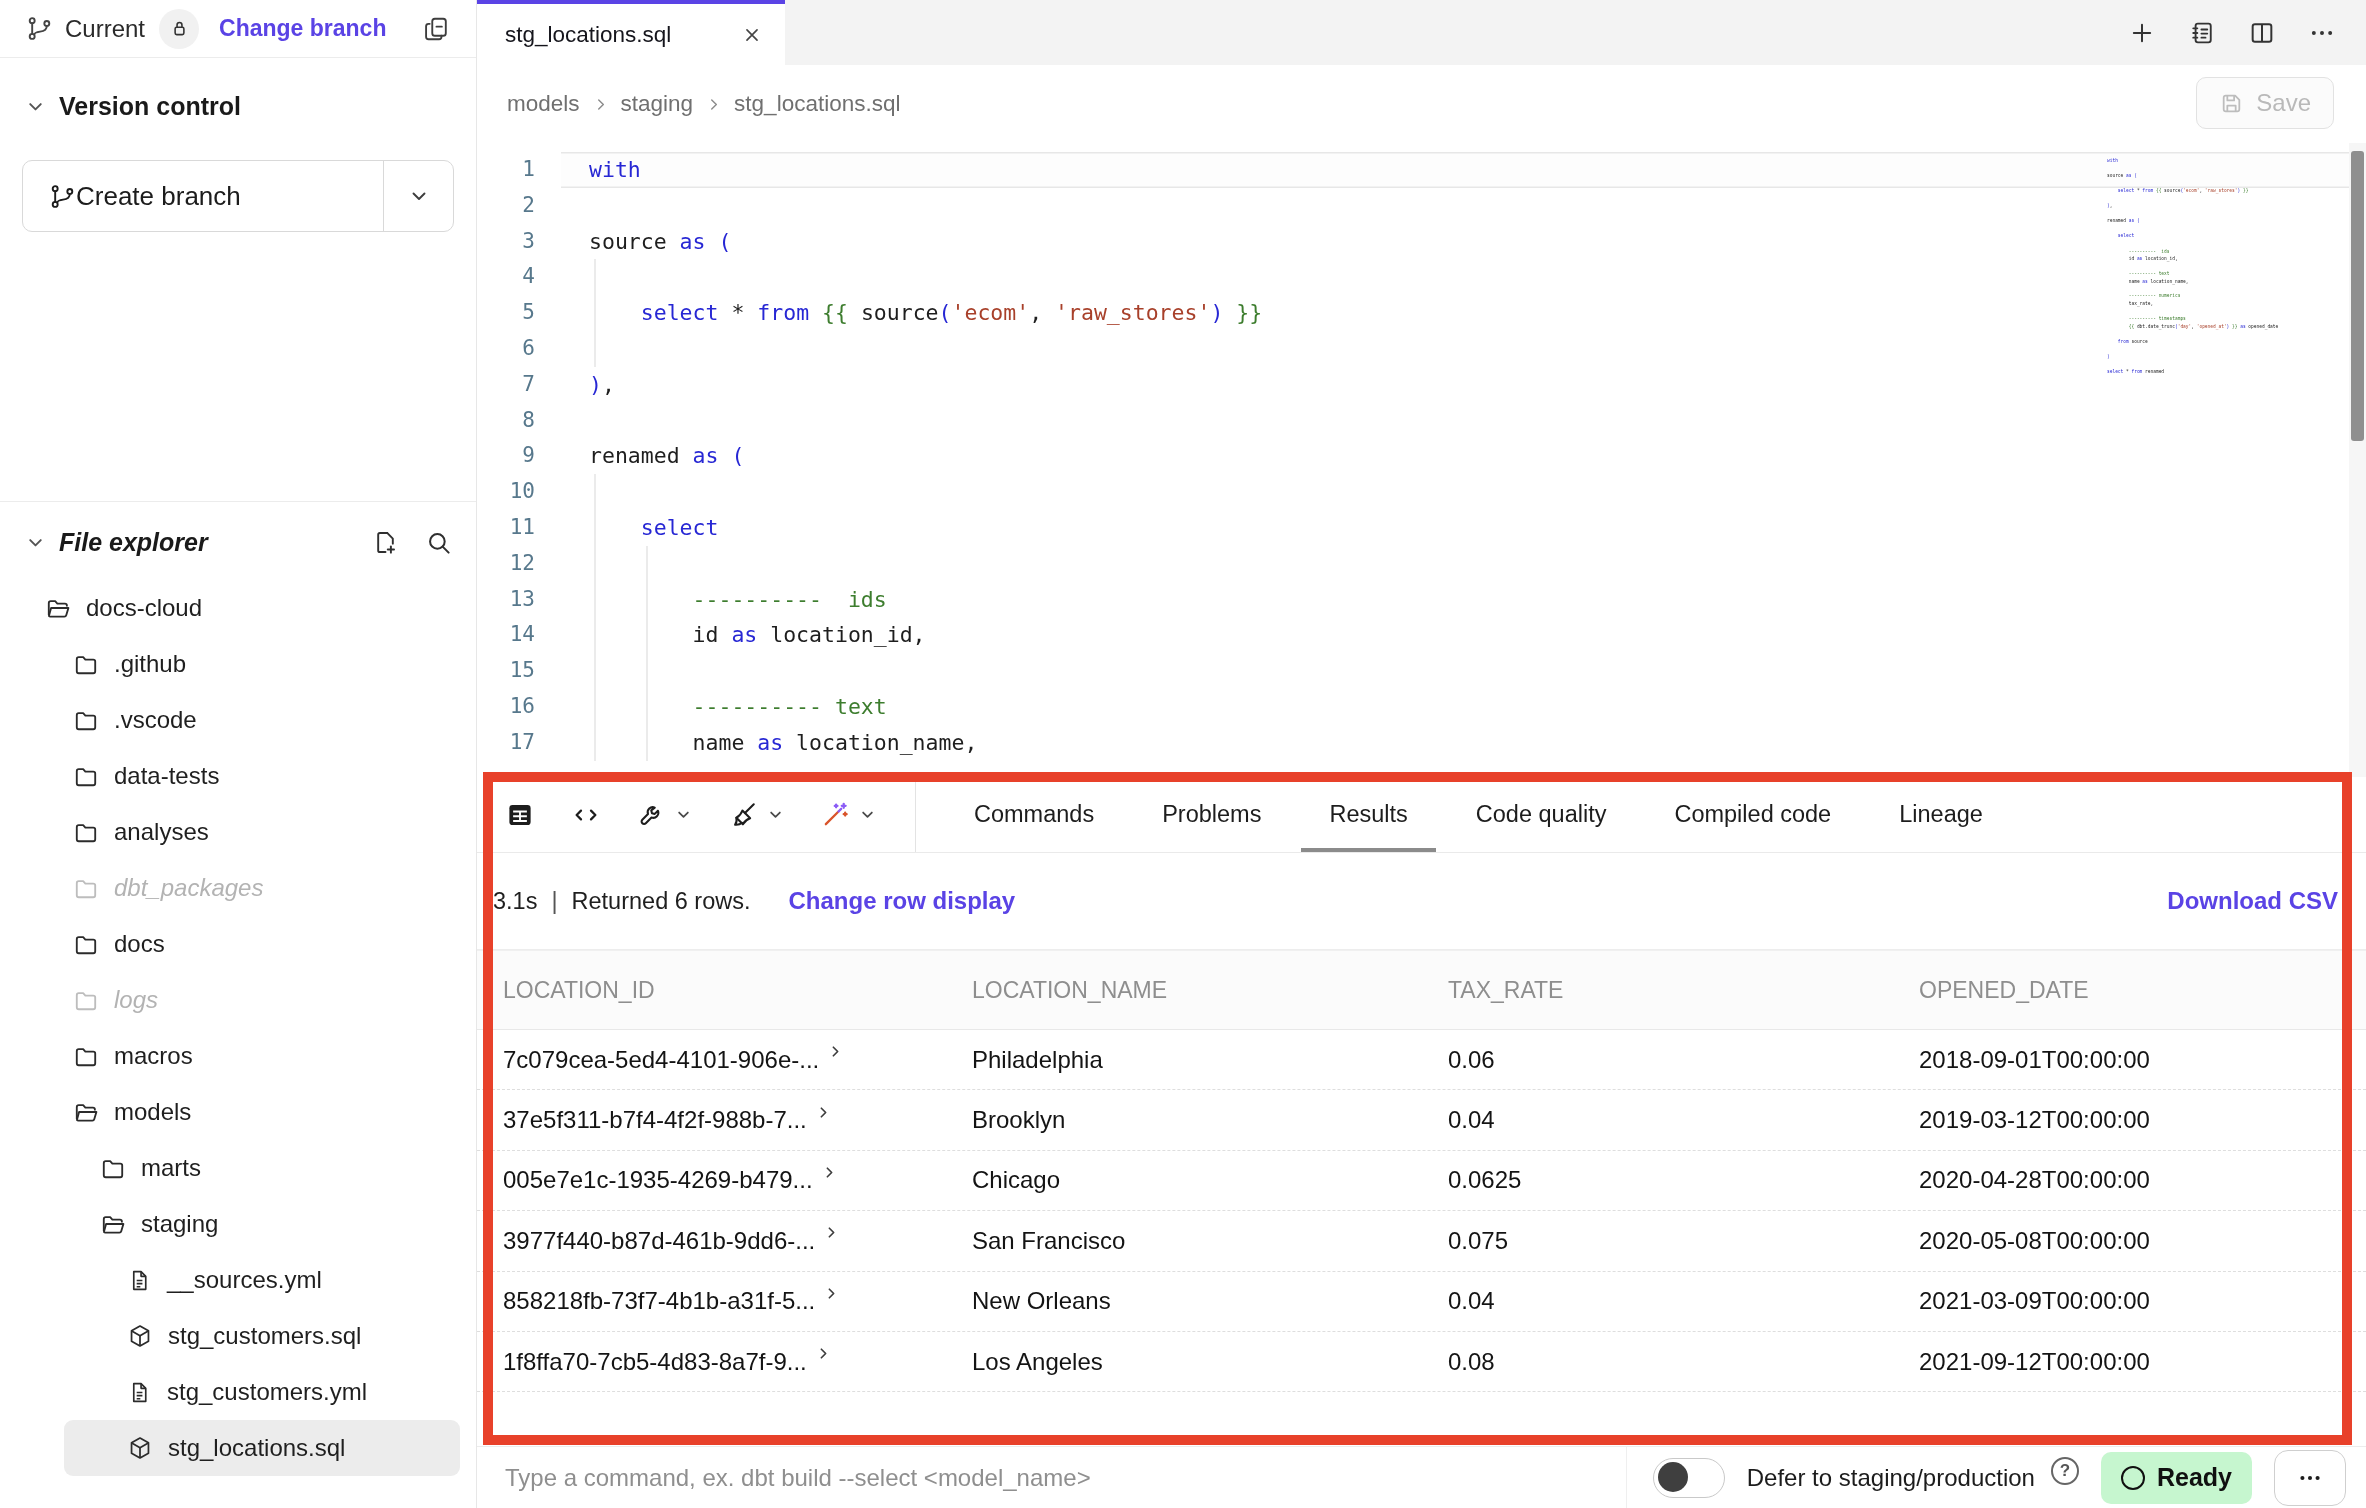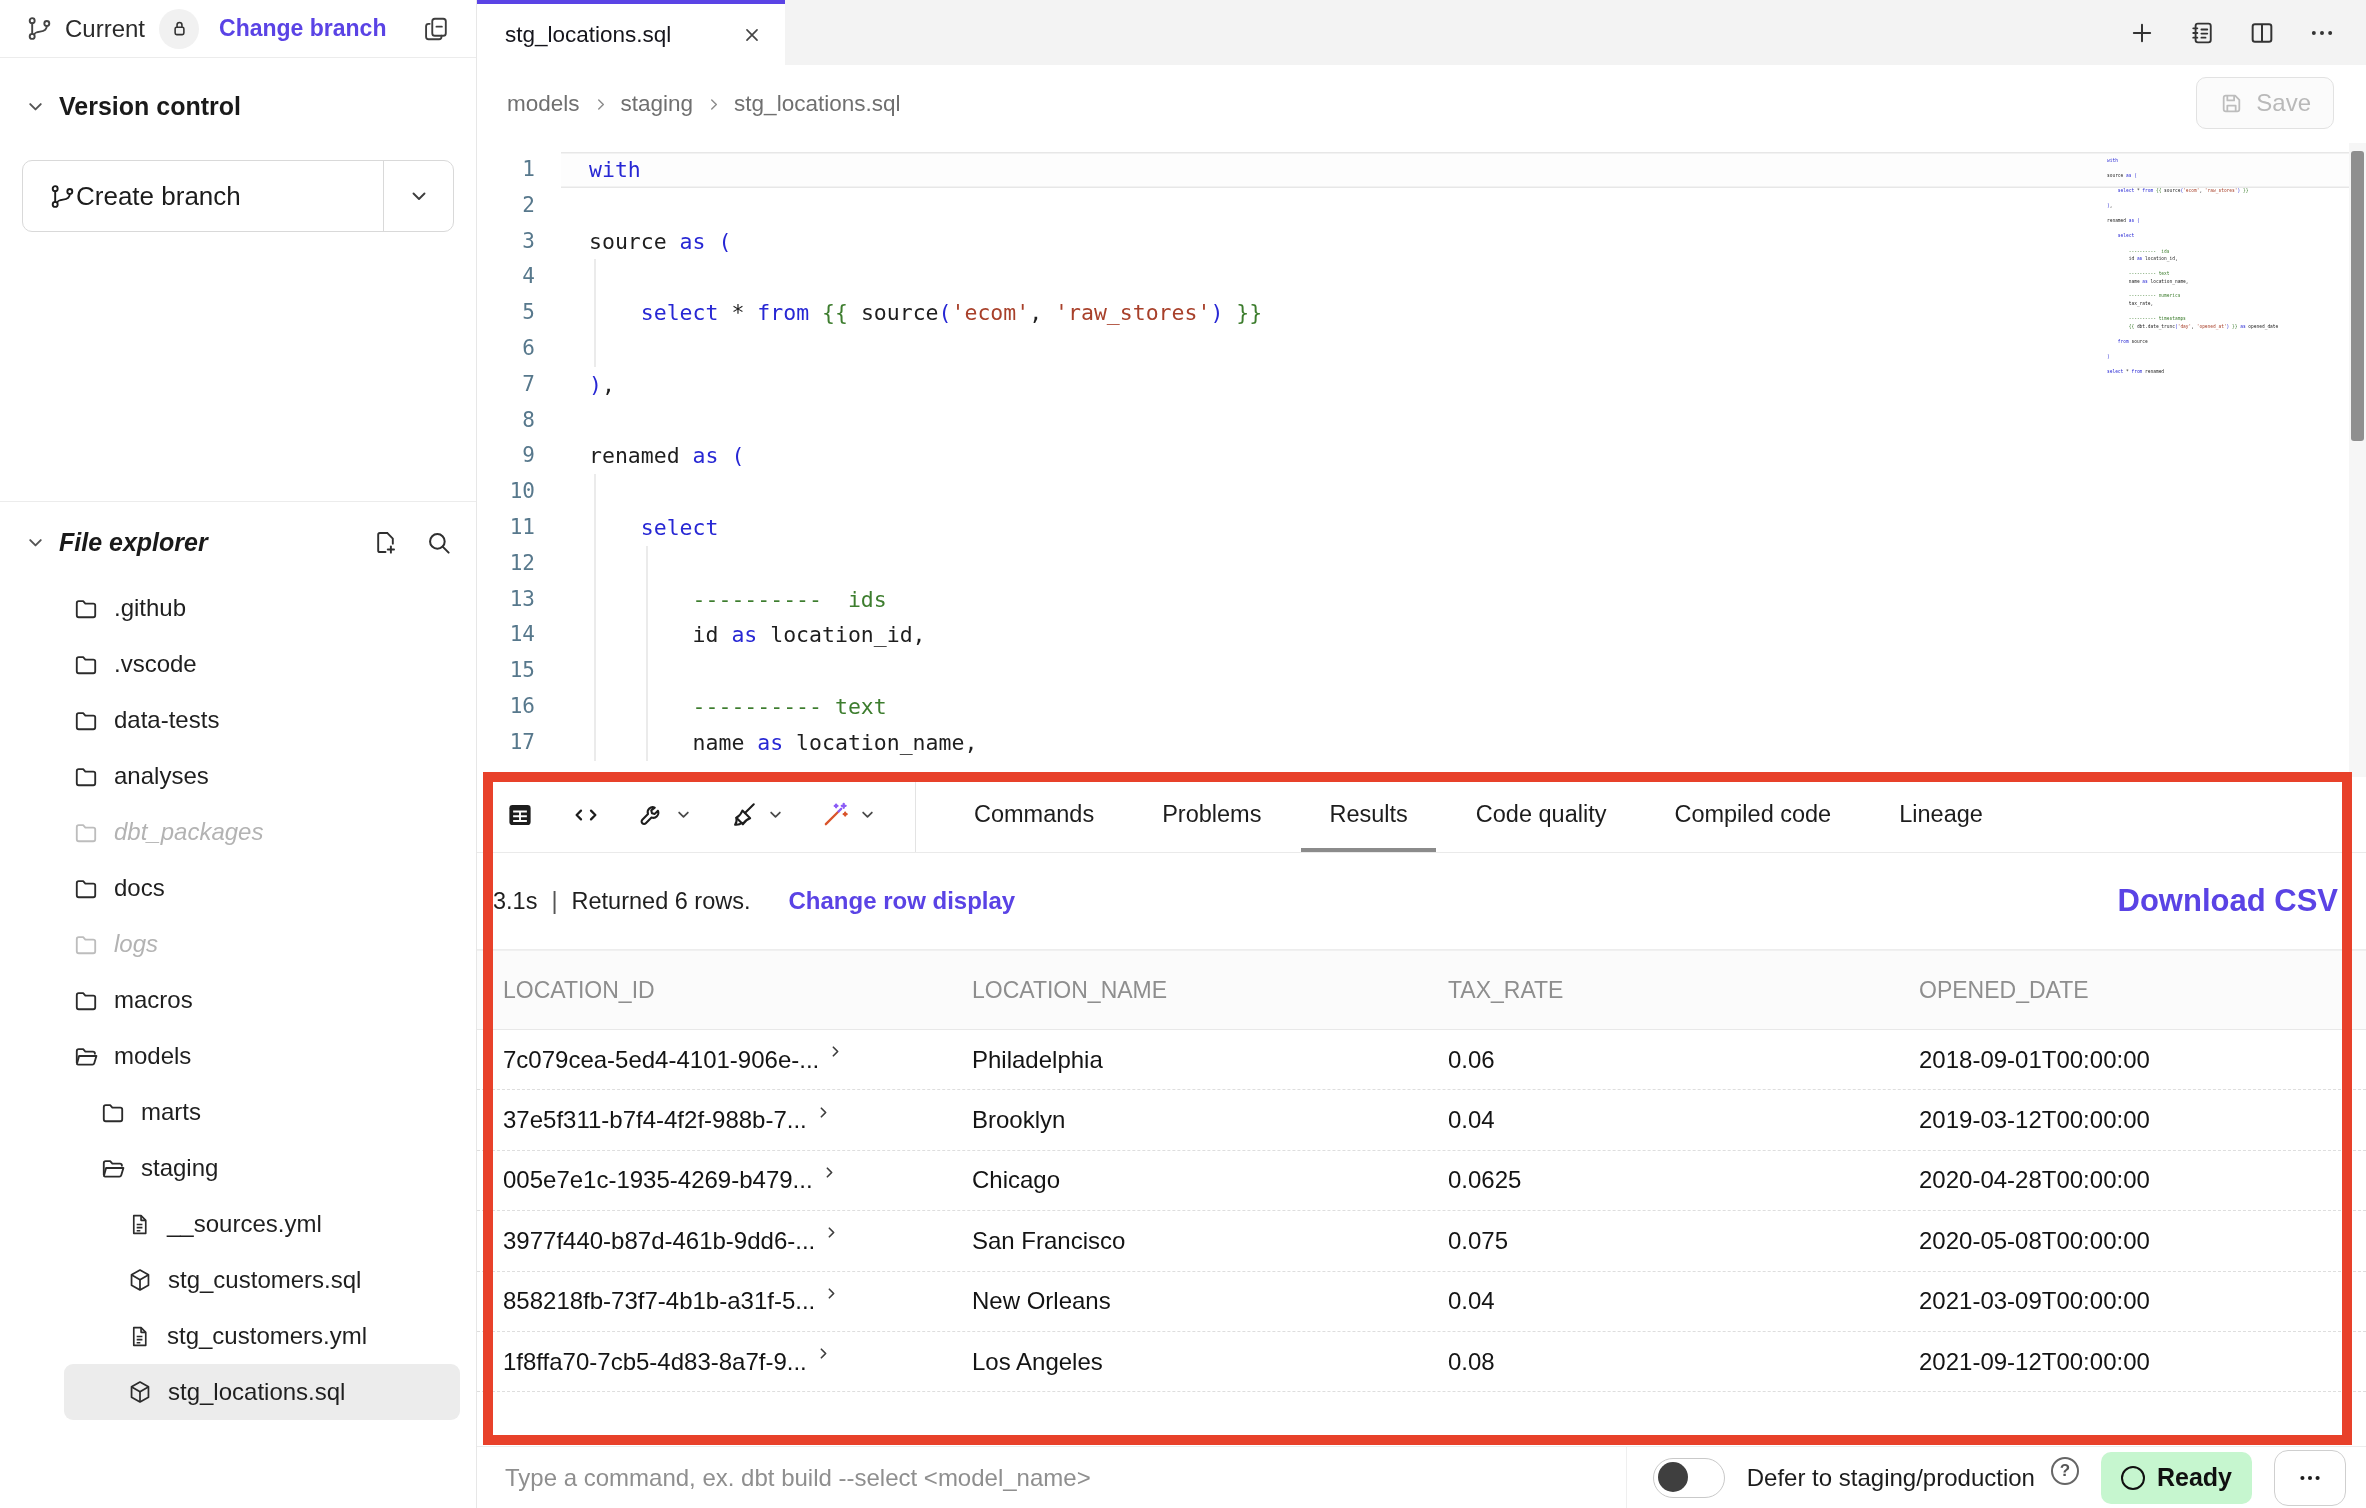--- a/index.html
+++ b/index.html
@@ -81,21 +81,21 @@
   .icon-group .dd{color:#4a4a4a;}
   .p-divider{width:1px;align-self:stretch;background:#e3e3e3;}
   .p-tabs{display:flex;gap:68px;margin-left:58px;height:100%;align-items:center;}
   .ptab{font-size:23.5px;color:#1d1d1d;position:relative;height:100%;display:flex;align-items:center;cursor:pointer;}
   .ptab.active::after{content:"";position:absolute;left:-28px;right:-28px;bottom:0;height:4px;background:#8b8b8b;}
 
   .p-status{height:97px;display:flex;align-items:center;padding:0 28px 0 16px;border-bottom:1px solid #ededed;font-size:23.5px;color:#1f1f1f;}
   .p-status .stat-sep{color:#555;margin:0 14px;font-weight:300;}
   .link{color:#5a43e5;font-weight:600;cursor:pointer;}
   .p-status .change-rows{margin-left:38px;font-size:24px;}
-  .p-status .dl-csv{margin-left:auto;font-size:31px;}
+  .p-status .dl-csv{margin-left:auto;font-size:24px;}
 
   .t-head{height:80px;background:#fbfbfb;border-top:1px solid #f0f0f0;border-bottom:1px solid #e8e8e8;
     display:grid;grid-template-columns:469px 476px 471px 1fr;align-items:center;padding-left:26px;
     color:#8e8e8e;font-size:23px;}
   .t-row{height:60.4px;display:grid;grid-template-columns:469px 476px 471px 1fr;align-items:center;
     padding-left:26px;font-size:24px;color:#141414;border-bottom:1.5px dashed #dedede;cursor:default;}
   .cell-id{display:flex;align-items:center;}
   .row-expand{color:#3d3d3d;margin-left:8px;transform:translateY(-8px);cursor:pointer;}
 
   
@@ -207,20 +207,29 @@
             </span>
           <span class="icon">
               <svg width="27" height="27" viewBox="0 0 24 24" fill="none" stroke="#2f2f2f" stroke-width="1.8" stroke-linecap="round">
                 <circle cx="11" cy="11" r="6.5"></circle>
                 <path d="M15.9 15.9L21 21"></path>
               </svg>
             </span>
         </span>
       </div>
       <div class="tree">
+          <div class="tree-item depth-0">
+            <span class="icon ti-icon">
+              <svg width="26" height="26" viewBox="0 0 24 24" fill="none" stroke="currentColor" stroke-width="1.7" stroke-linejoin="round">
+                <path d="M3.5 18.5v-11a1.8 1.8 0 0 1 1.8-1.8h4.1l2 2.2h7a1.8 1.8 0 0 1 1.8 1.8v1"></path>
+                <path d="M3.6 19.3l2-7.3h16l-2 6.6a1.8 1.8 0 0 1-1.7 1.3H5.3a1.8 1.8 0 0 1-1.7-.6z"></path>
+              </svg>
+            </span>
+            <span>docs-cloud</span>
+          </div>
           <div class="tree-item depth-1">
             <span class="icon ti-icon">
               <svg width="26" height="26" viewBox="0 0 24 24" fill="none" stroke="currentColor" stroke-width="1.7" stroke-linejoin="round">
                 <path d="M3.5 18.7V7.5a1.8 1.8 0 0 1 1.8-1.8h4.1l2 2.2h7.3a1.8 1.8 0 0 1 1.8 1.8v9a1.8 1.8 0 0 1-1.8 1.8H5.3a1.8 1.8 0 0 1-1.8-1.8z"></path>
               </svg>
             </span>
             <span>.github</span>
           </div>
           <div class="tree-item depth-1">
             <span class="icon ti-icon">

